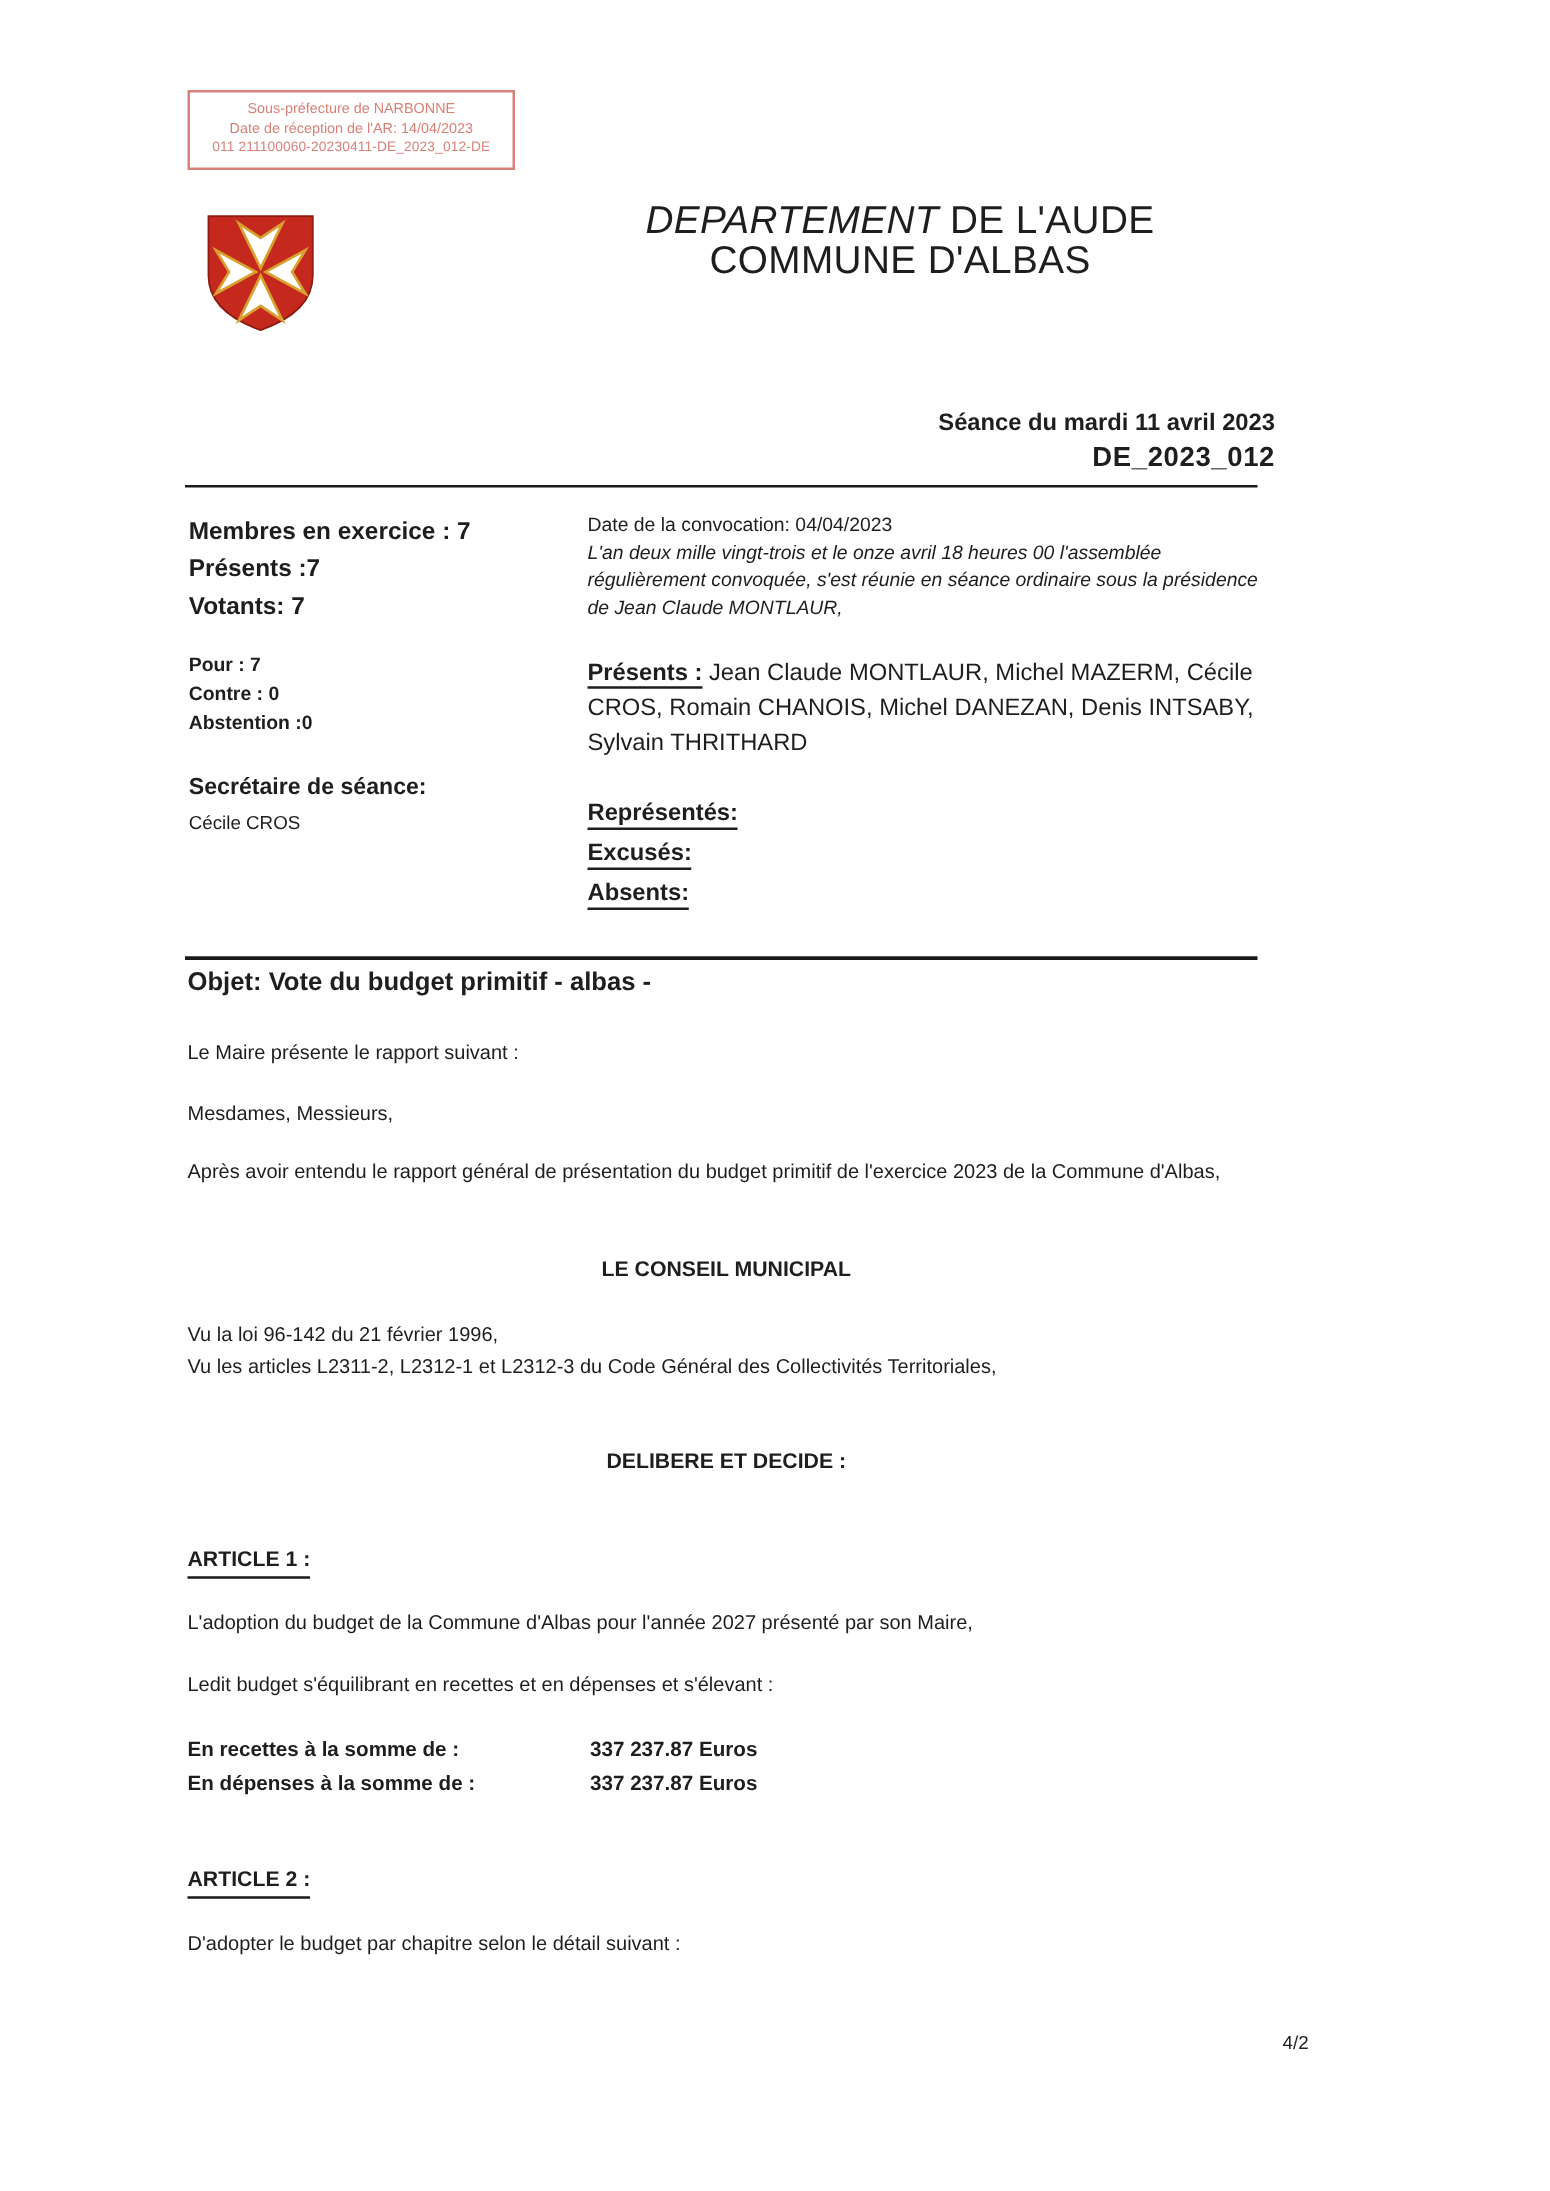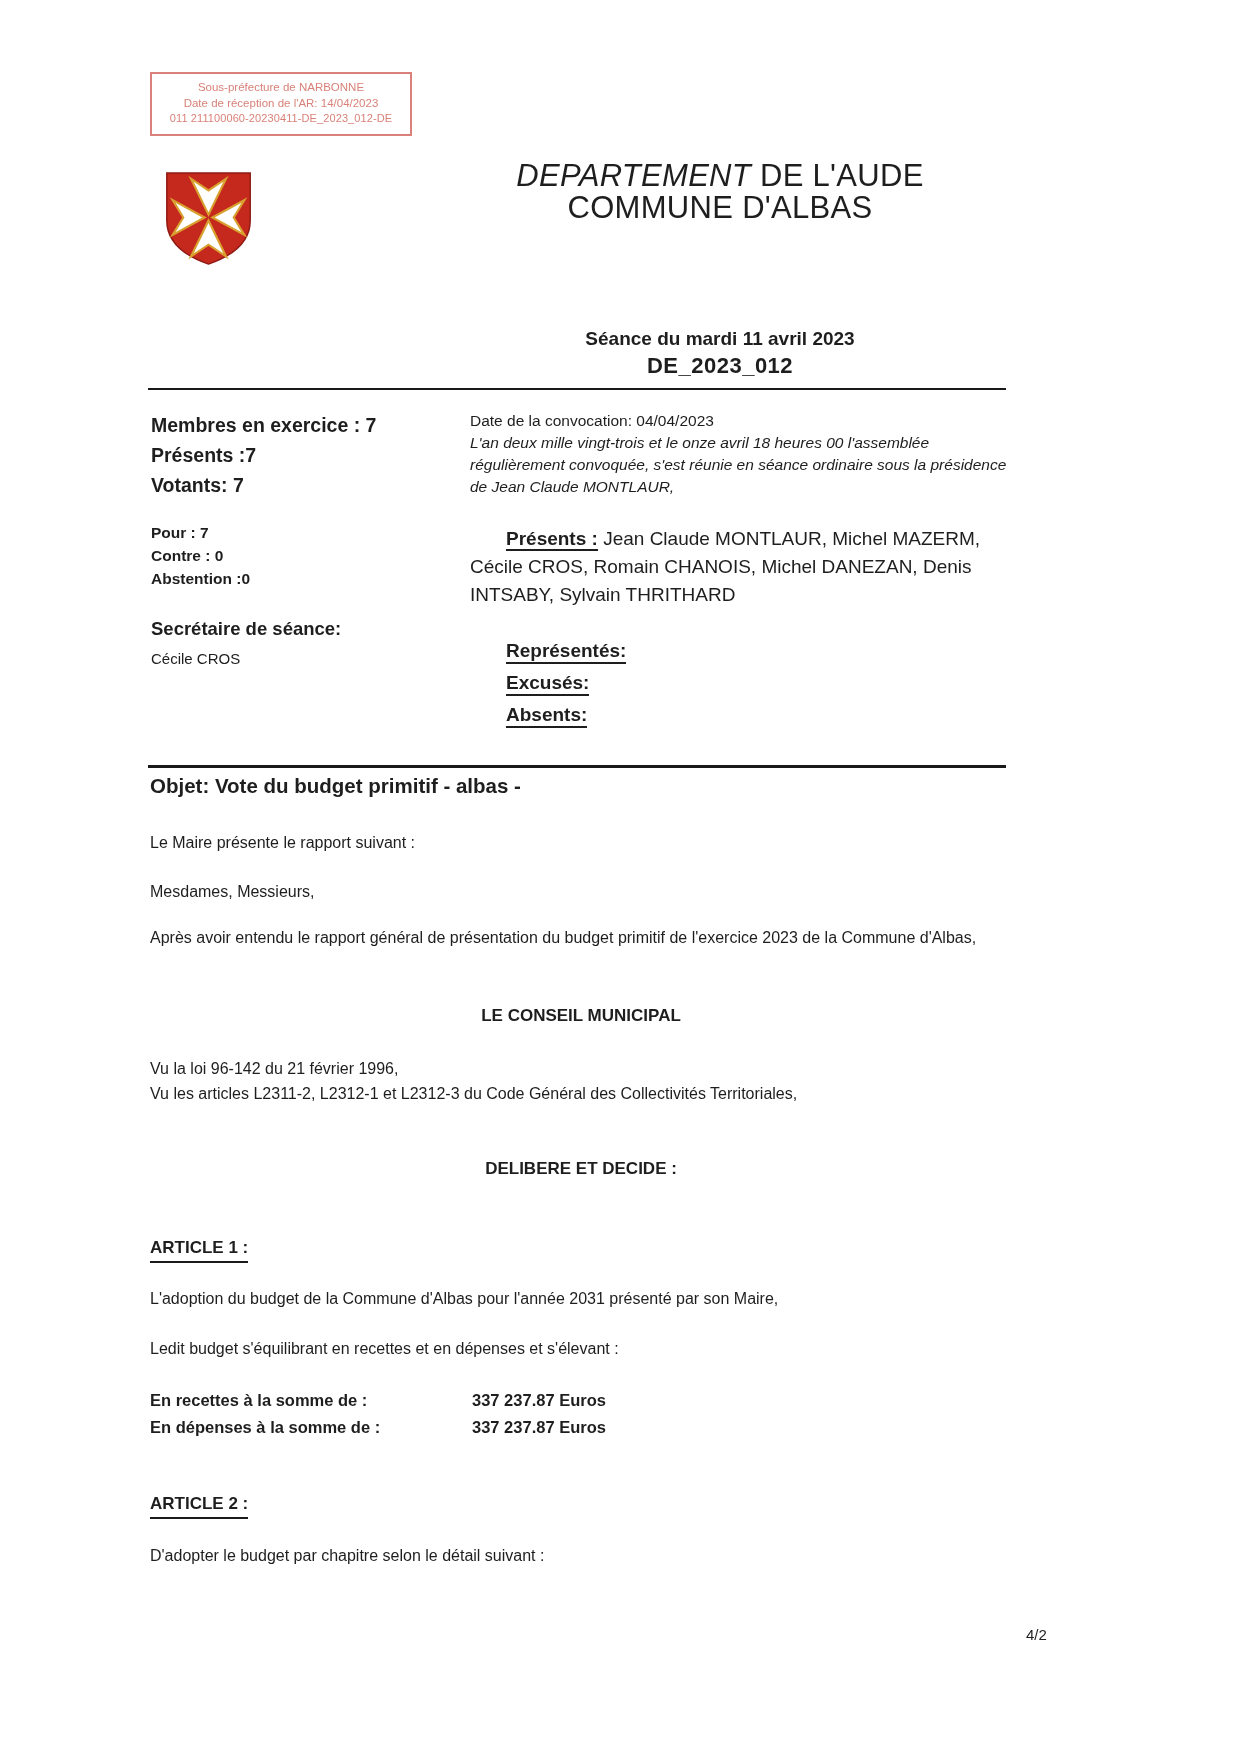--- a/index.html
+++ b/index.html
@@ -23,21 +23,21 @@
   
   .coat { position:absolute; left:157px; top:170px; width:103px; height:97px; }
 
   
   .dept-header {
     position:absolute; left:420px; top:160px; width:600px;
     text-align:center; font-size:31px; line-height:32px; letter-spacing:0.3px;
   }
   .seance {
     position:absolute; left:420px; top:328px; width:600px;
-    text-align:center; font-weight:bold;
+    text-align:right; font-weight:bold;
   }
   .seance .s-date { font-size:19px; }
   .seance .s-num  { font-size:22px; margin-top:3px; letter-spacing:0.5px; }
 
   .hr { position:absolute; left:148px; width:858px; background:#1a1a1a; }
   .hr1 { top:388px; height:2px; }
   .hr2 { top:765px; height:3px; }
 
   
   .block-membres {
@@ -54,21 +54,21 @@
 
   
   .block-convocation {
     position:absolute; left:470px; top:410px; width:548px;
     font-size:15.5px; line-height:22px;
   }
   .block-presents {
     position:absolute; left:470px; top:525px; width:537px;
     font-size:19px; line-height:28px;
   }
-  .u2 { border-bottom:2px solid #1e1e1e;margin-left:36px; }
+  .u2 { border-bottom:2px solid #1e1e1e; }
   .block-presents .lbl { font-weight:bold; }
   .block-absences {
     position:absolute; left:470px; top:637px;
     font-weight:bold; font-size:19px; line-height:28px;
   }
   .block-absences .row { margin-bottom:4px; }
   .block-absences span { display:inline-block; line-height:22px; }
 
   
   .objet { position:absolute; left:150px; top:774px; font-size:20.5px; font-weight:bold; }
@@ -163,21 +163,21 @@
 
   <div class="para p-intro">Le Maire présente le rapport suivant :</div>
   <div class="para p-salutation">Mesdames, Messieurs,</div>
   <div class="para p-after">Après avoir entendu le rapport général de présentation du budget primitif de l'exercice 2023 de la Commune d'Albas,</div>
   <div class="para p-conseil">LE CONSEIL MUNICIPAL</div>
   <div class="para p-vu1">Vu la loi 96-142 du 21 février 1996,</div>
   <div class="para p-vu2">Vu les articles L2311-2, L2312-1 et L2312-3 du Code Général des Collectivités Territoriales,</div>
   <div class="para p-delibere">DELIBERE ET DECIDE :</div>
 
   <div class="article-title a1-title"><span>ARTICLE 1 :</span></div>
-  <div class="para p-a1p1">L'adoption du budget de la Commune d'Albas pour l'année 2031 présenté par son Maire,</div>
+  <div class="para p-a1p1">L'adoption du budget de la Commune d'Albas pour l'année 2027 présenté par son Maire,</div>
   <div class="para p-a1p2">Ledit budget s'équilibrant en recettes et en dépenses et s'élevant :</div>
 
   <div class="amounts">
     <div class="row">
       <span class="alabel">En recettes à la somme de :</span>
       <span>337 237.87 Euros</span>
     </div>
     <div class="row">
       <span class="alabel">En dépenses à la somme de :</span>
       <span>337 237.87 Euros</span>

